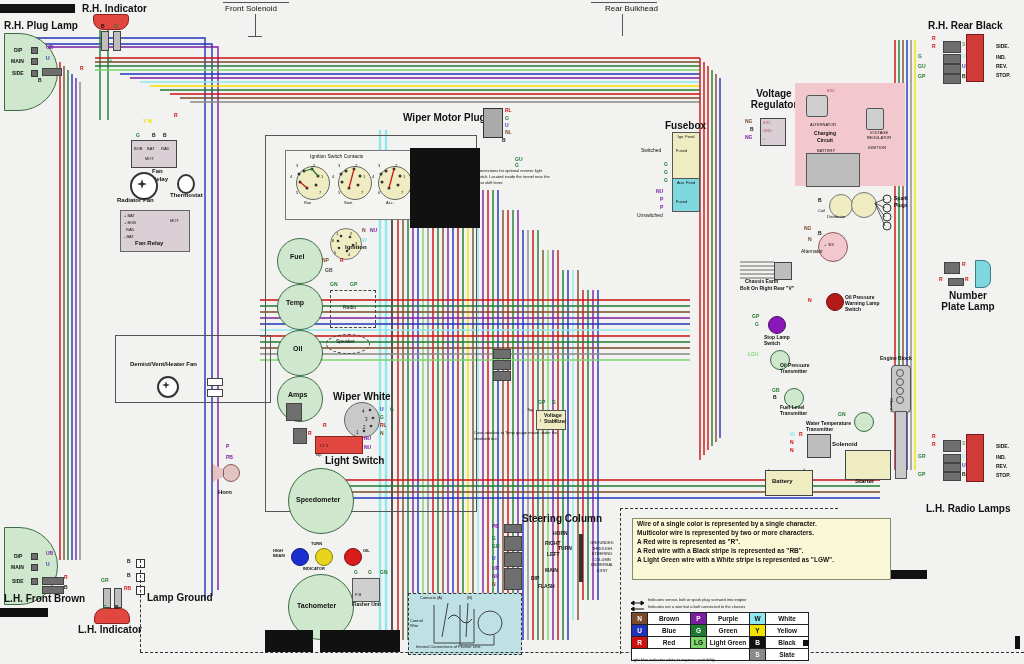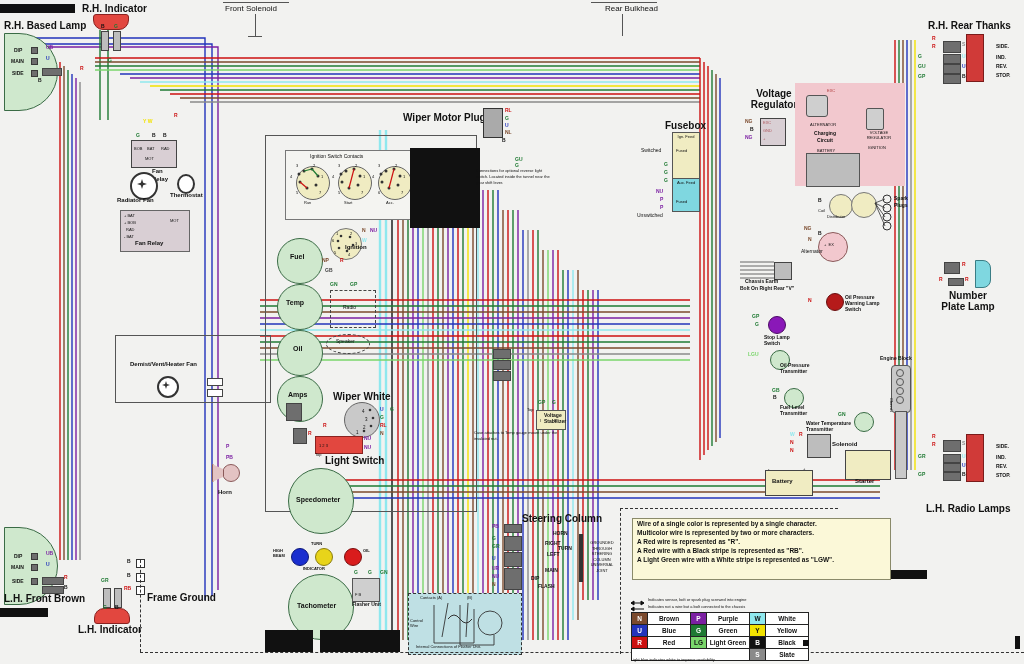--- a/index.html
+++ b/index.html
@@ -140,34 +140,34 @@
         <path d="M260 360 L690 360" stroke="#7ad66b"></path>
 
         <path d="M300 480 L880 480" stroke="#cc1111"></path>
         <path d="M300 486 L880 486" stroke="#1f7a33"></path>
         <path d="M300 492 L880 492" stroke="#7b4a2d"></path>
         <path d="M300 498 L880 498" stroke="#2233bb"></path>
       </g>
     </svg>
   </div>
 
-  <div class="lbl ttl" style="left:4px;top:20px;">R.H. Based Lamp</div>
+  <div class="lbl ttl" style="left:4px;top:20px;">R.H. Plug Lamp</div>
   <div class="blackbar" style="left:0;top:4px;width:75px;height:9px;"></div>
 
   <div class="lbl ttl" style="left:82px;top:3px;">R.H. Indicator</div>
   <div class="lbl" style="left:225px;top:4px;font-size:8px;">Front Solenoid</div>
   <div class="hdr-line" style="left:223px;top:2px;width:66px;"></div>
   <div class="vline" style="left:255px;top:14px;height:22px;"></div>
   <div class="hdr-line" style="left:248px;top:36px;width:14px;"></div>
 
   <div class="lbl" style="left:593px;top:4px;font-size:8px;padding-left:12px;">Rear Bulkhead</div>
   <div class="hdr-line" style="left:591px;top:2px;width:66px;"></div>
   <div class="vline" style="left:622px;top:14px;height:22px;"></div>
 
-  <div class="lbl ttl" style="left:928px;top:20px;">R.H. Rear Thanks</div>
+  <div class="lbl ttl" style="left:928px;top:20px;">R.H. Rear Black</div>
 
   <div class="comp" style="left:4px;top:33px;width:52px;height:76px;background:#cfe8cd;border:1px solid #3a6b45;border-radius:0 40px 40px 0;"></div>
   <div class="lbl xs" style="left:14px;top:47px;font-weight:bold;">DIP</div>
   <div class="lbl xs" style="left:11px;top:58px;font-weight:bold;">MAIN</div>
   <div class="lbl xs" style="left:12px;top:70px;font-weight:bold;">SIDE</div>
   <div class="term" style="left:31px;top:47px;width:5px;height:5px;"></div>
   <div class="term" style="left:31px;top:58px;width:5px;height:5px;"></div>
   <div class="term" style="left:31px;top:70px;width:5px;height:5px;"></div>
   <div class="fuse" style="left:42px;top:68px;width:18px;height:6px;background:#6e6e6e;"></div>
   <div class="wl" style="left:46px;top:45px;color:#7b1fa2;">UB</div>
@@ -637,21 +637,21 @@
   <div class="blackbar" style="left:0;top:608px;width:48px;height:9px;"></div>
 
   <div class="comp" style="left:94px;top:608px;width:34px;height:14px;background:#e2473f;border:1px solid #8a2220;border-radius:10px 10px 3px 3px;"></div>
   <div class="fuse" style="left:103px;top:588px;width:6px;height:18px;"></div>
   <div class="fuse" style="left:114px;top:588px;width:6px;height:18px;"></div>
   <div class="wl" style="left:103px;top:605px;color:#1f7a33;">G</div>
   <div class="wl" style="left:115px;top:605px;color:#111;">B</div>
   <div class="wl" style="left:101px;top:578px;color:#1f7a33;">GR</div>
   <div class="lbl ttl" style="left:78px;top:624px;">L.H. Indicator</div>
 
-  <div class="lbl ttl" style="left:147px;top:592px;">Frame Ground</div>
+  <div class="lbl ttl" style="left:147px;top:592px;">Lamp Ground</div>
   <div class="box" style="left:136px;top:559px;width:7px;height:7px;background:#fff;border:1px solid #333;"></div>
   <div class="box" style="left:136px;top:573px;width:7px;height:7px;background:#fff;border:1px solid #333;"></div>
   <div class="box" style="left:136px;top:586px;width:7px;height:7px;background:#fff;border:1px solid #333;"></div>
   <div class="wl" style="left:127px;top:559px;color:#111;">B</div>
   <div class="wl" style="left:127px;top:573px;color:#111;">B</div>
   <div class="wl" style="left:124px;top:586px;color:#cc1111;">RB</div>
 
   <div class="blackbar" style="left:265px;top:630px;width:48px;height:22px;"></div>
   <div class="blackbar" style="left:320px;top:630px;width:80px;height:22px;"></div>
   <div class="blackbar" style="left:705px;top:570px;width:222px;height:9px;"></div>

